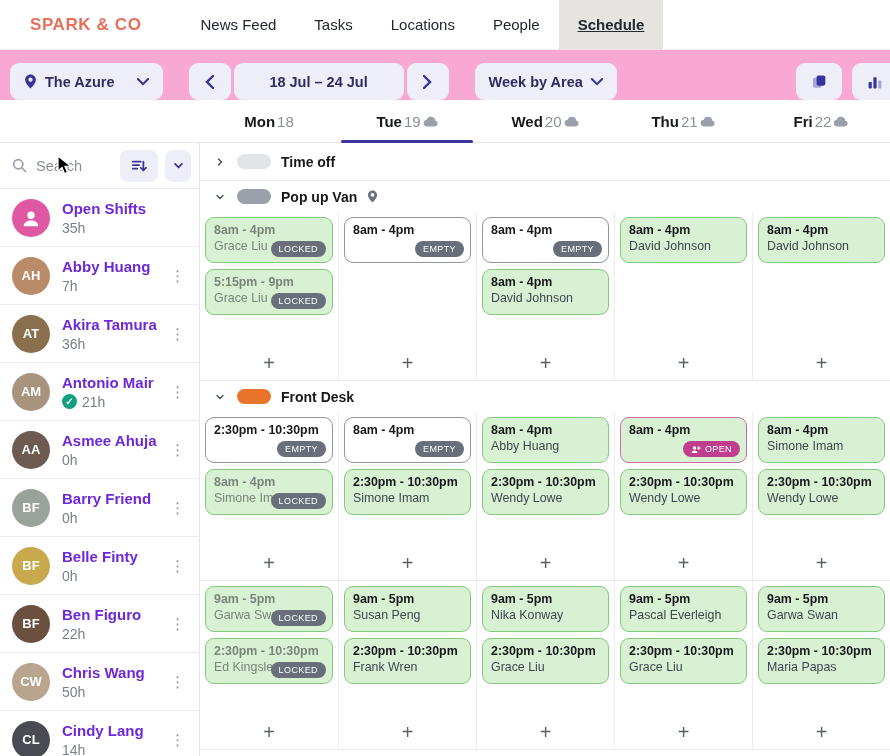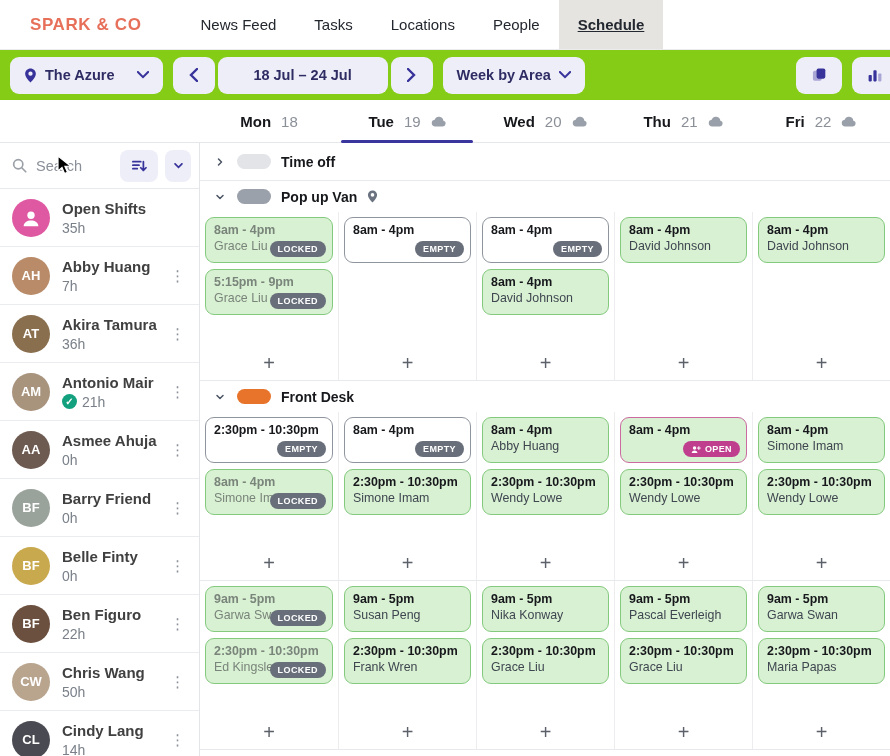--- a/index.html
+++ b/index.html
@@ -8,50 +8,50 @@
     width:890px; height:756px; overflow:hidden; position:relative;
     background:#ffffff; color:#1f2430;
     font-family:"Liberation Sans", sans-serif;
   }
   
   .topnav { height:50px; display:flex; align-items:stretch; border-bottom:1px solid #ebebee; background:#fff; }
   .logo { display:flex; align-items:center; padding:0 40px 0 30px; font-weight:bold; font-size:17px; letter-spacing:.6px; }
   .nav-item { display:flex; align-items:center; padding:0 19px; font-size:15px; font-weight:500; color:#23272f; cursor:pointer; }
   .nav-item.active { background:#e5e4e1; font-weight:600;text-decoration:underline; }
   
-  .toolbar { height:50px; display:flex; align-items:center; padding:0 10px; gap:10px; background:#84cc16; }
+  .toolbar { height:50px; display:flex; align-items:flex-end; padding:0 10px; gap:26px; background:#f9a8d4; }
   .tb-btn { background:#eeeef9; border:none; border-radius:9px; height:37px; display:flex; align-items:center;
             gap:8px; padding:0 14px; color:#2e2c63; font-weight:600; font-size:14.5px; font-family:inherit; cursor:pointer; }
   .date-group { display:flex; gap:3px; }
   .date-nav { width:42px; justify-content:center; padding:0; font-size:17px; font-weight:bold; color:#37339a; }
   .date-label { width:170px; justify-content:center; }
   .toolbar-right { margin-left:auto; display:flex; gap:10px; }
   .icon-btn { width:46px; justify-content:center; padding:0; }
   .icon-btn.cut { margin-right:-18px; }
   .chev { font-size:11px; color:#37339a; }
   
   .day-header { height:43px; display:flex; border-bottom:1px solid #e6e7eb; background:#fff; }
   .dh-spacer { width:200px; }
-  .day-col { width:138px; display:flex; align-items:center; justify-content:center; gap:10px; position:relative; cursor:pointer; }
+  .day-col { width:138px; display:flex; align-items:center; justify-content:center; gap:2px; position:relative; cursor:pointer; }
   .day-name { font-weight:bold; font-size:15px; color:#17181c; }
   .day-num { color:#8a8f98; font-size:15px; }
   .day-underline { position:absolute; left:3px; right:3px; bottom:-1px; height:3px; background:#3b35a0; border-radius:2px; }
   
   .main { display:flex; height:613px; }
   .sidebar { width:200px; border-right:1px solid #e4e5e9; flex-shrink:0; background:#fff; }
   .search-row { height:46px; border-bottom:1px solid #e8e9ec; display:flex; align-items:center; padding:0 8px 0 12px; gap:7px; }
   .search-row input { border:none; outline:none; flex:1; min-width:0; font-size:14.5px; font-family:inherit; color:#23272f; }
   .search-row input::placeholder { color:#8a8f98; }
   .sort-btn { background:#eeeef9; border:none; border-radius:8px; height:32px; width:38px; display:flex; align-items:center; justify-content:center; cursor:pointer; }
   .sort-caret { width:26px; color:#37339a; font-size:10px; }
   .person { height:58px; border-bottom:1px solid #ebecef; display:flex; align-items:center; padding:0 10px 0 12px; gap:12px; }
   .avatar { width:38px; height:38px; border-radius:50%; flex-shrink:0; display:flex; align-items:center; justify-content:center;
             color:#fff; font-weight:bold; font-size:13px; overflow:hidden; }
   .p-info { flex:1; min-width:0; }
-  .p-name { font-weight:bold; font-size:15px; color:#404040; white-space:nowrap; }
+  .p-name { font-weight:bold; font-size:15px; color:#6d28d9; white-space:nowrap; }
   .p-hours { font-size:14px; color:#7a8089; margin-top:3px; display:flex; align-items:center; gap:5px; }
   .check-badge { width:15px; height:15px; border-radius:50%; background:#12a07e; color:#fff; font-size:10px;
                  display:inline-flex; align-items:center; justify-content:center; font-weight:bold; }
   .kebab { color:#8a8f98; font-size:15px; letter-spacing:0; cursor:pointer; padding:2px 4px; }
   
   .grid { flex:1; overflow:hidden; background:#fff; }
   .section { border-bottom:1px solid #e8e9ec; }
   .sec-header { display:flex; align-items:center; gap:10px; padding-left:13px; }
   .sec-header.tall { height:37px; }
   .sec-header.short { height:31px; }
@@ -62,21 +62,21 @@
   .body-col { width:138px; display:flex; flex-direction:column; padding-top:2px; }
   .body-col + .body-col { border-left:1px solid #ededf0; }
   .shift { margin:3px 5px; border-radius:9px; padding:5px 8px; position:relative; height:46px; flex-shrink:0;
            font-size:12.4px; cursor:pointer; }
   .shift .time { font-weight:bold; color:#17181c; white-space:nowrap; }
   .shift .name { color:#3f4650; margin-top:2px; white-space:nowrap; }
   .shift.normal, .shift.locked, .shift.open { background:#d9f1d3; border:1px solid #84ca7e; }
   .shift.locked .time, .shift.locked .name { color:#79847a; }
   .shift.empty { background:#fff; border:1px solid #8f959d; }
   .shift.open { border-color:#cc6ba1; }
-  .badge { position:absolute; right:6px; bottom:5px; background:#686f7a; color:#fff; font-size:9px; font-weight:bold;
+  .badge { position:absolute; right:6px; bottom:5px; background:#686f7a; color:#fff; font-size:9px; font-weight:normal;
            padding:3px 8px; border-radius:9px; letter-spacing:.4px; display:flex; align-items:center; gap:4px; }
   .badge.open { background:#bf3f8e; }
   .plus-row { margin-top:auto; height:34px; display:flex; align-items:center; justify-content:center;
               color:#5b6069; font-size:20px; font-weight:500; cursor:pointer; }
   
   .cursor { position:absolute; left:57px; top:155px; z-index:50; pointer-events:none; }
 </style>
 </head>
 <body>
 

